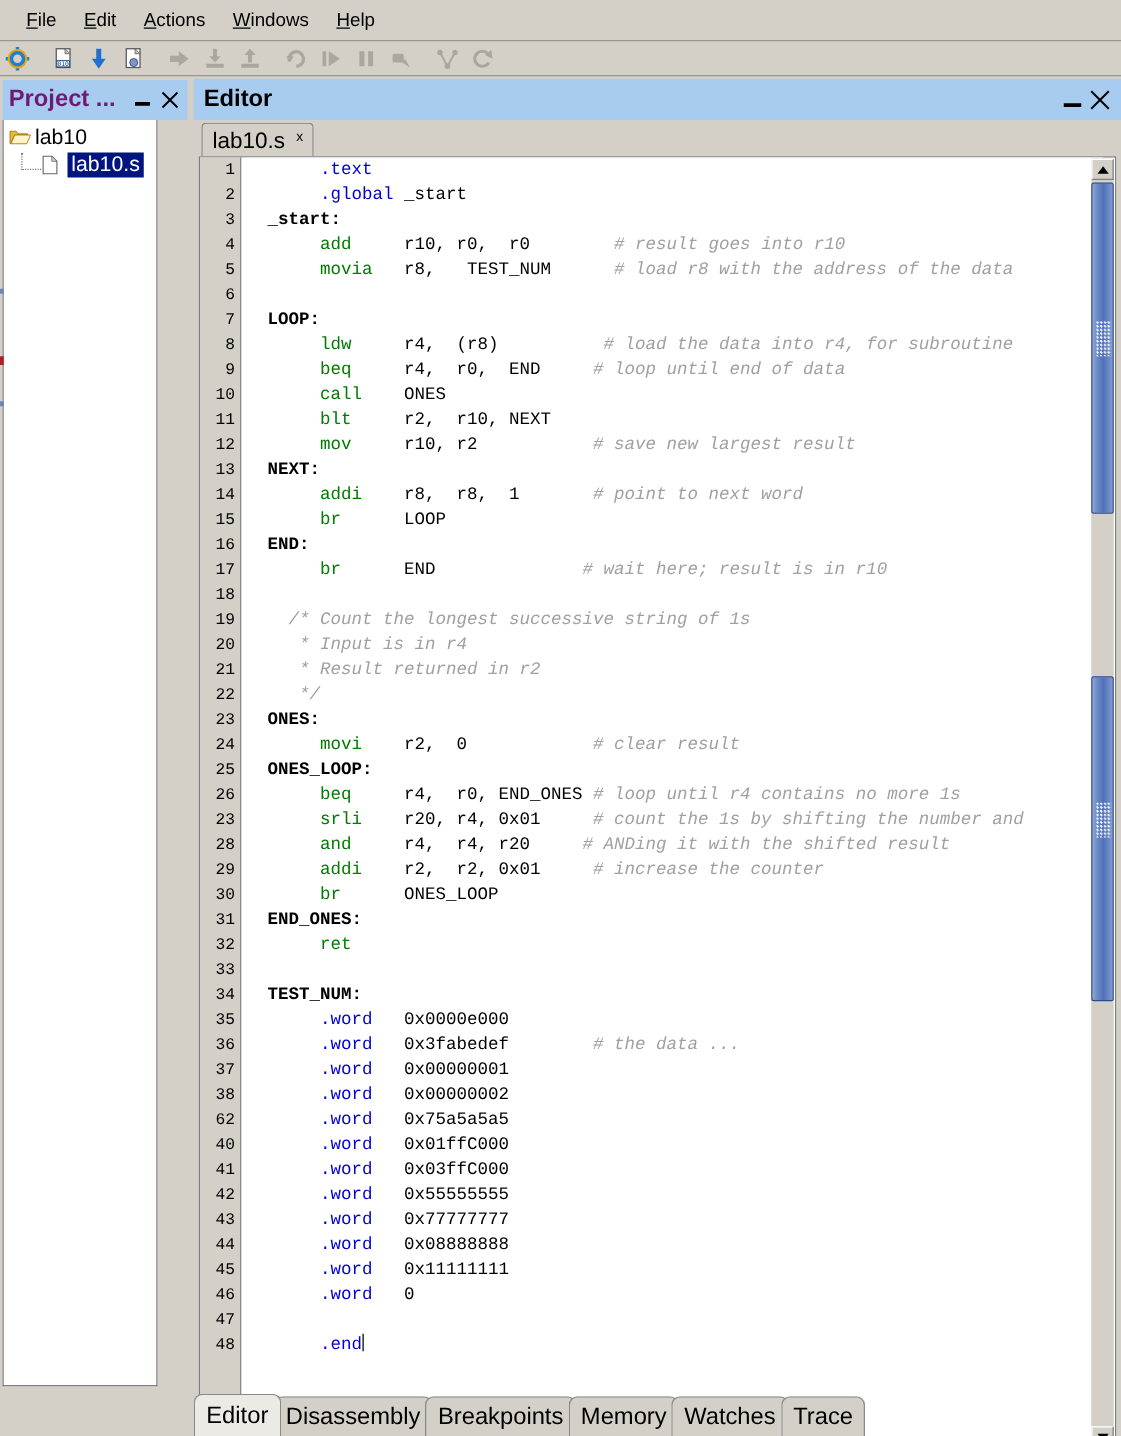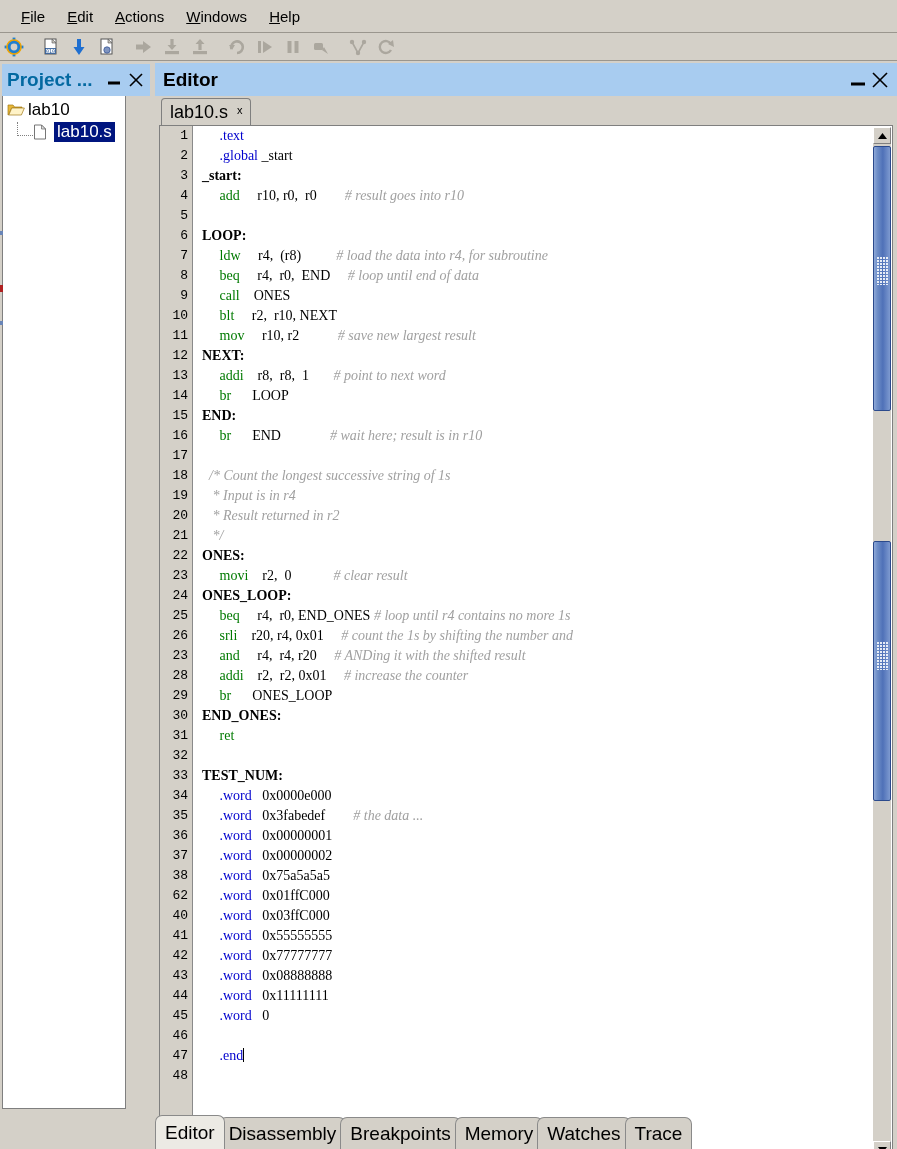--- a/index.html
+++ b/index.html
@@ -55,21 +55,21 @@
     width: 152px; height: 1080px;
     background: #d4d0c8;
   }
   #project-title {
     position: absolute; left: 2px; top: 1px;
     width: 148px; height: 32px;
     background: #a8ccf0;
     display: flex; align-items: center;
   }
   #project-title .ttl {
-    font-size: 19px; font-weight: bold; color: #0369a1;
+    font-size: 19px; font-weight: bold; color: #701a75;
     margin-left: 5px; white-space: nowrap;
   }
   .win-btn {
     width: 22px; height: 22px;
     display: flex; align-items: center; justify-content: center;
     cursor: default;
   }
   #project-body {
     position: absolute; left: 2px; top: 33px;
     width: 124px; height: 1013px;
@@ -155,23 +155,23 @@
   }
   #code {
     position: absolute; left: 34px; top: 0;
     width: 688px; height: 100%;
     overflow: hidden;
     background: #ffffff;
   }
   .code-line {
     height: 20px; line-height: 20px;
     white-space: pre;
-    font-family: Liberation Serif, serif;
+    font-family: Liberation Mono, monospace;
     font-size: 14px;
-    padding-left: 8px;
+    padding-left: 20px;
   }
   .tok-dir   { color: #0000cd; }
   .tok-ins   { color: #007a00; }
   .tok-lbl   { color: #000000; font-weight: bold; }
   .tok-txt   { color: #000000; }
   .tok-com   { color: #a0a0a0; font-style: italic; }
   .caret {
     display: inline-block;
     width: 1px; height: 14px;
     background: #000;
@@ -465,20 +465,21 @@
           <div class="ln">45</div>
           <div class="ln">46</div>
           <div class="ln">47</div>
           <div class="ln">48</div>
         </div>
       <div id="code">
           <div class="code-line"><span class="tok-txt">     </span><span class="tok-dir">.text</span></div>
           <div class="code-line"><span class="tok-txt">     </span><span class="tok-dir">.global</span><span class="tok-txt"> _start</span></div>
           <div class="code-line"><span class="tok-lbl">_start:</span></div>
           <div class="code-line"><span class="tok-txt">     </span><span class="tok-ins">add</span><span class="tok-txt">     r10, r0,  r0        </span><span class="tok-com"># result goes into r10</span></div>
+          <div class="code-line"><span class="tok-txt">     </span><span class="tok-ins">movia</span><span class="tok-txt">   r8,   TEST_NUM      </span><span class="tok-com"># load r8 with the address of the data</span></div>
           <div class="code-line">&nbsp;</div>
           <div class="code-line"><span class="tok-lbl">LOOP:</span></div>
           <div class="code-line"><span class="tok-txt">     </span><span class="tok-ins">ldw</span><span class="tok-txt">     r4,  (r8)          </span><span class="tok-com"># load the data into r4, for subroutine</span></div>
           <div class="code-line"><span class="tok-txt">     </span><span class="tok-ins">beq</span><span class="tok-txt">     r4,  r0,  END     </span><span class="tok-com"># loop until end of data</span></div>
           <div class="code-line"><span class="tok-txt">     </span><span class="tok-ins">call</span><span class="tok-txt">    ONES</span></div>
           <div class="code-line"><span class="tok-txt">     </span><span class="tok-ins">blt</span><span class="tok-txt">     r2,  r10, NEXT</span></div>
           <div class="code-line"><span class="tok-txt">     </span><span class="tok-ins">mov</span><span class="tok-txt">     r10, r2           </span><span class="tok-com"># save new largest result</span></div>
           <div class="code-line"><span class="tok-lbl">NEXT:</span></div>
           <div class="code-line"><span class="tok-txt">     </span><span class="tok-ins">addi</span><span class="tok-txt">    r8,  r8,  1       </span><span class="tok-com"># point to next word</span></div>
           <div class="code-line"><span class="tok-txt">     </span><span class="tok-ins">br</span><span class="tok-txt">      LOOP</span></div>

